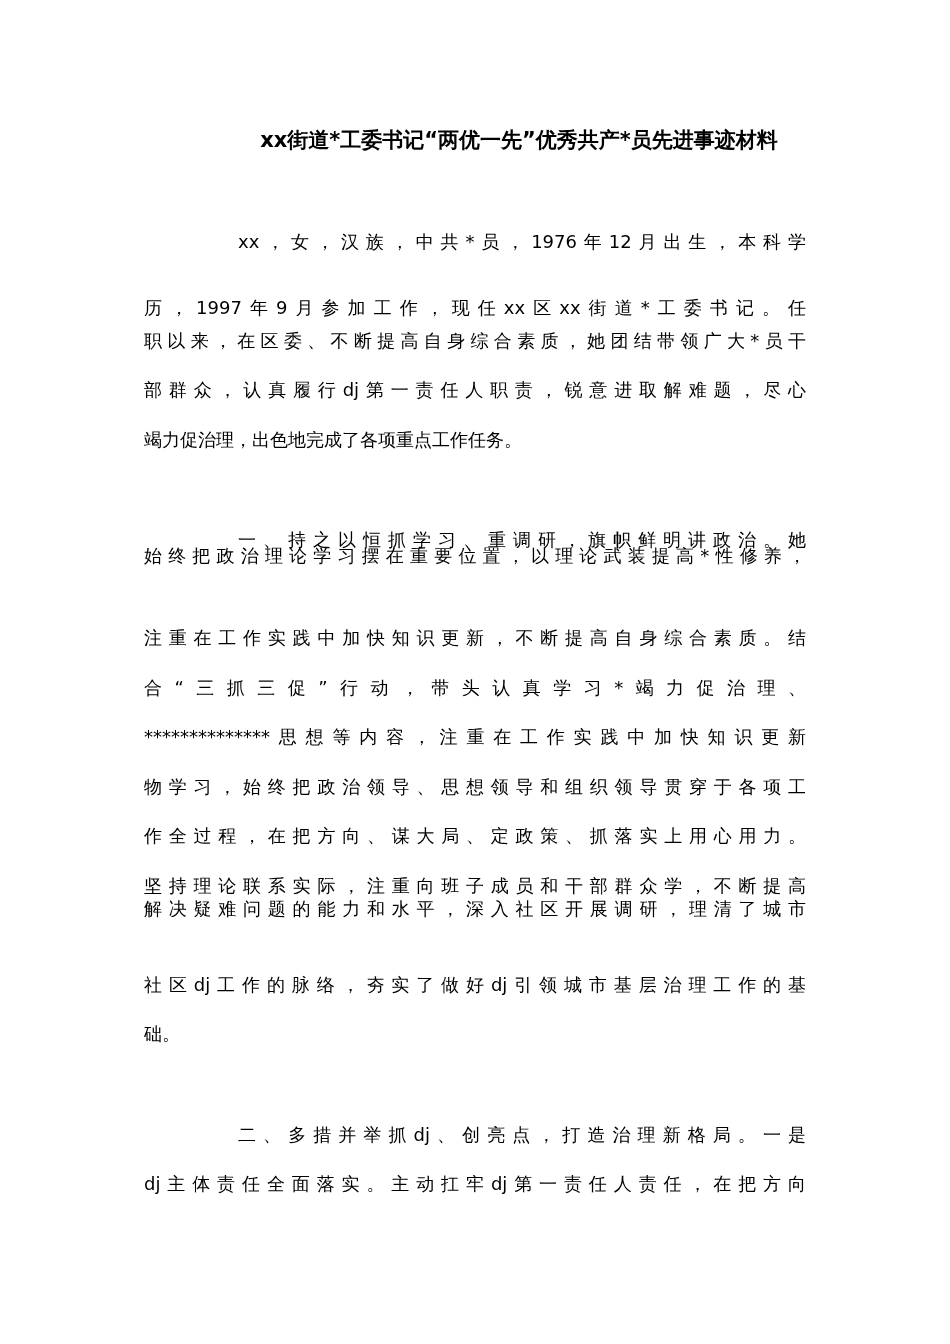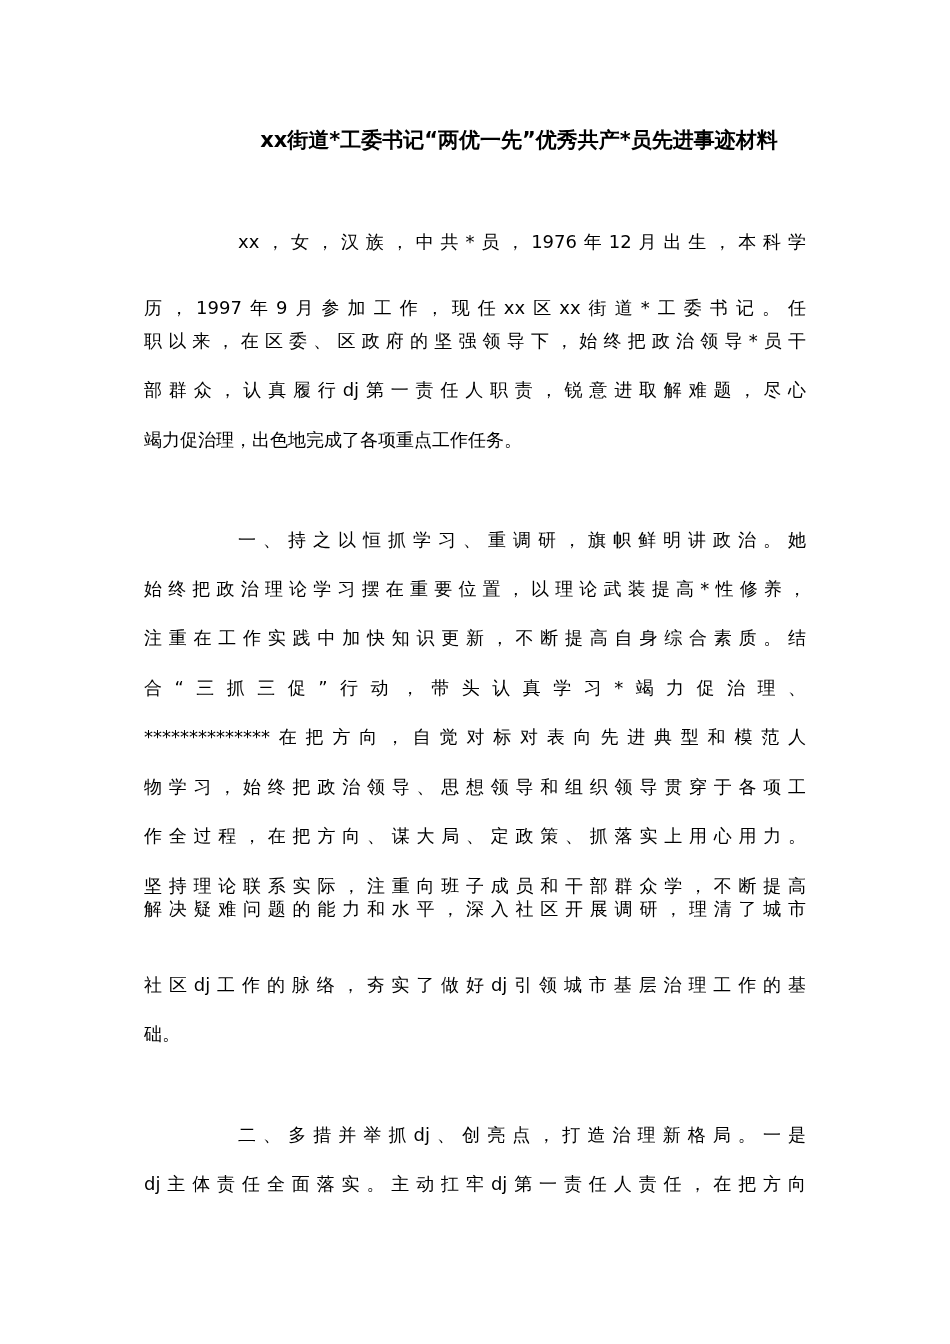--- a/index.html
+++ b/index.html
@@ -14,31 +14,31 @@
   </style>
 </head>
 <body>
 
 <div>
   <div class="title">xx街道*工委书记“两优一先”优秀共产*员先进事迹材料</div>
 
   <div>
     <div class="line indent just" style="top:226px">xx，女，汉族，中共*员，1976年12月出生，本科学</div>
     <div class="line just" style="top:292px">历，1997年9月参加工作，现任xx区xx街道*工委书记。任</div>
-    <div class="line just" style="top:325px">职以来，在区委、区政府的坚强领导下，始终把政治领导*员干</div>
+    <div class="line just" style="top:325px">职以来，在区委、不断提高自身综合素质，她团结带领广大*员干</div>
     <div class="line just" style="top:374px">部群众，认真履行dj第一责任人职责，锐意进取解难题，尽心</div>
     <div class="line" style="top:424px">竭力促治理，出色地完成了各项重点工作任务。</div>
   </div>
 
   <div>
     <div class="line indent just" style="top:524px">一、持之以恒抓学习、重调研，旗帜鲜明讲政治。她</div>
-    <div class="line just" style="top:573px">始终把政治理论学习摆在重要位置，以理论武装提高*性修养，</div>
+    <div class="line just" style="top:540px">始终把政治理论学习摆在重要位置，以理论武装提高*性修养，</div>
     <div class="line just" style="top:622px">注重在工作实践中加快知识更新，不断提高自身综合素质。结</div>
     <div class="line just" style="top:672px">合“三抓三促”行动，带头认真学习*竭力促治理、</div>
-    <div class="line just" style="top:721px">**************在把方向，自觉对标对表向先进典型和模范人</div>
+    <div class="line just" style="top:721px">**************思想等内容，注重在工作实践中加快知识更新</div>
     <div class="line just" style="top:771px">物学习，始终把政治领导、思想领导和组织领导贯穿于各项工</div>
     <div class="line just" style="top:820px">作全过程，在把方向、谋大局、定政策、抓落实上用心用力。</div>
     <div class="line just" style="top:870px">坚持理论联系实际，注重向班子成员和干部群众学，不断提高</div>
     <div class="line just" style="top:893px">解决疑难问题的能力和水平，深入社区开展调研，理清了城市</div>
     <div class="line just" style="top:969px">社区dj工作的脉络，夯实了做好dj引领城市基层治理工作的基</div>
     <div class="line" style="top:1018px">础。</div>
   </div>
 
   <div>
     <div class="line indent just" style="top:1119px">二、多措并举抓dj、创亮点，打造治理新格局。一是</div>

